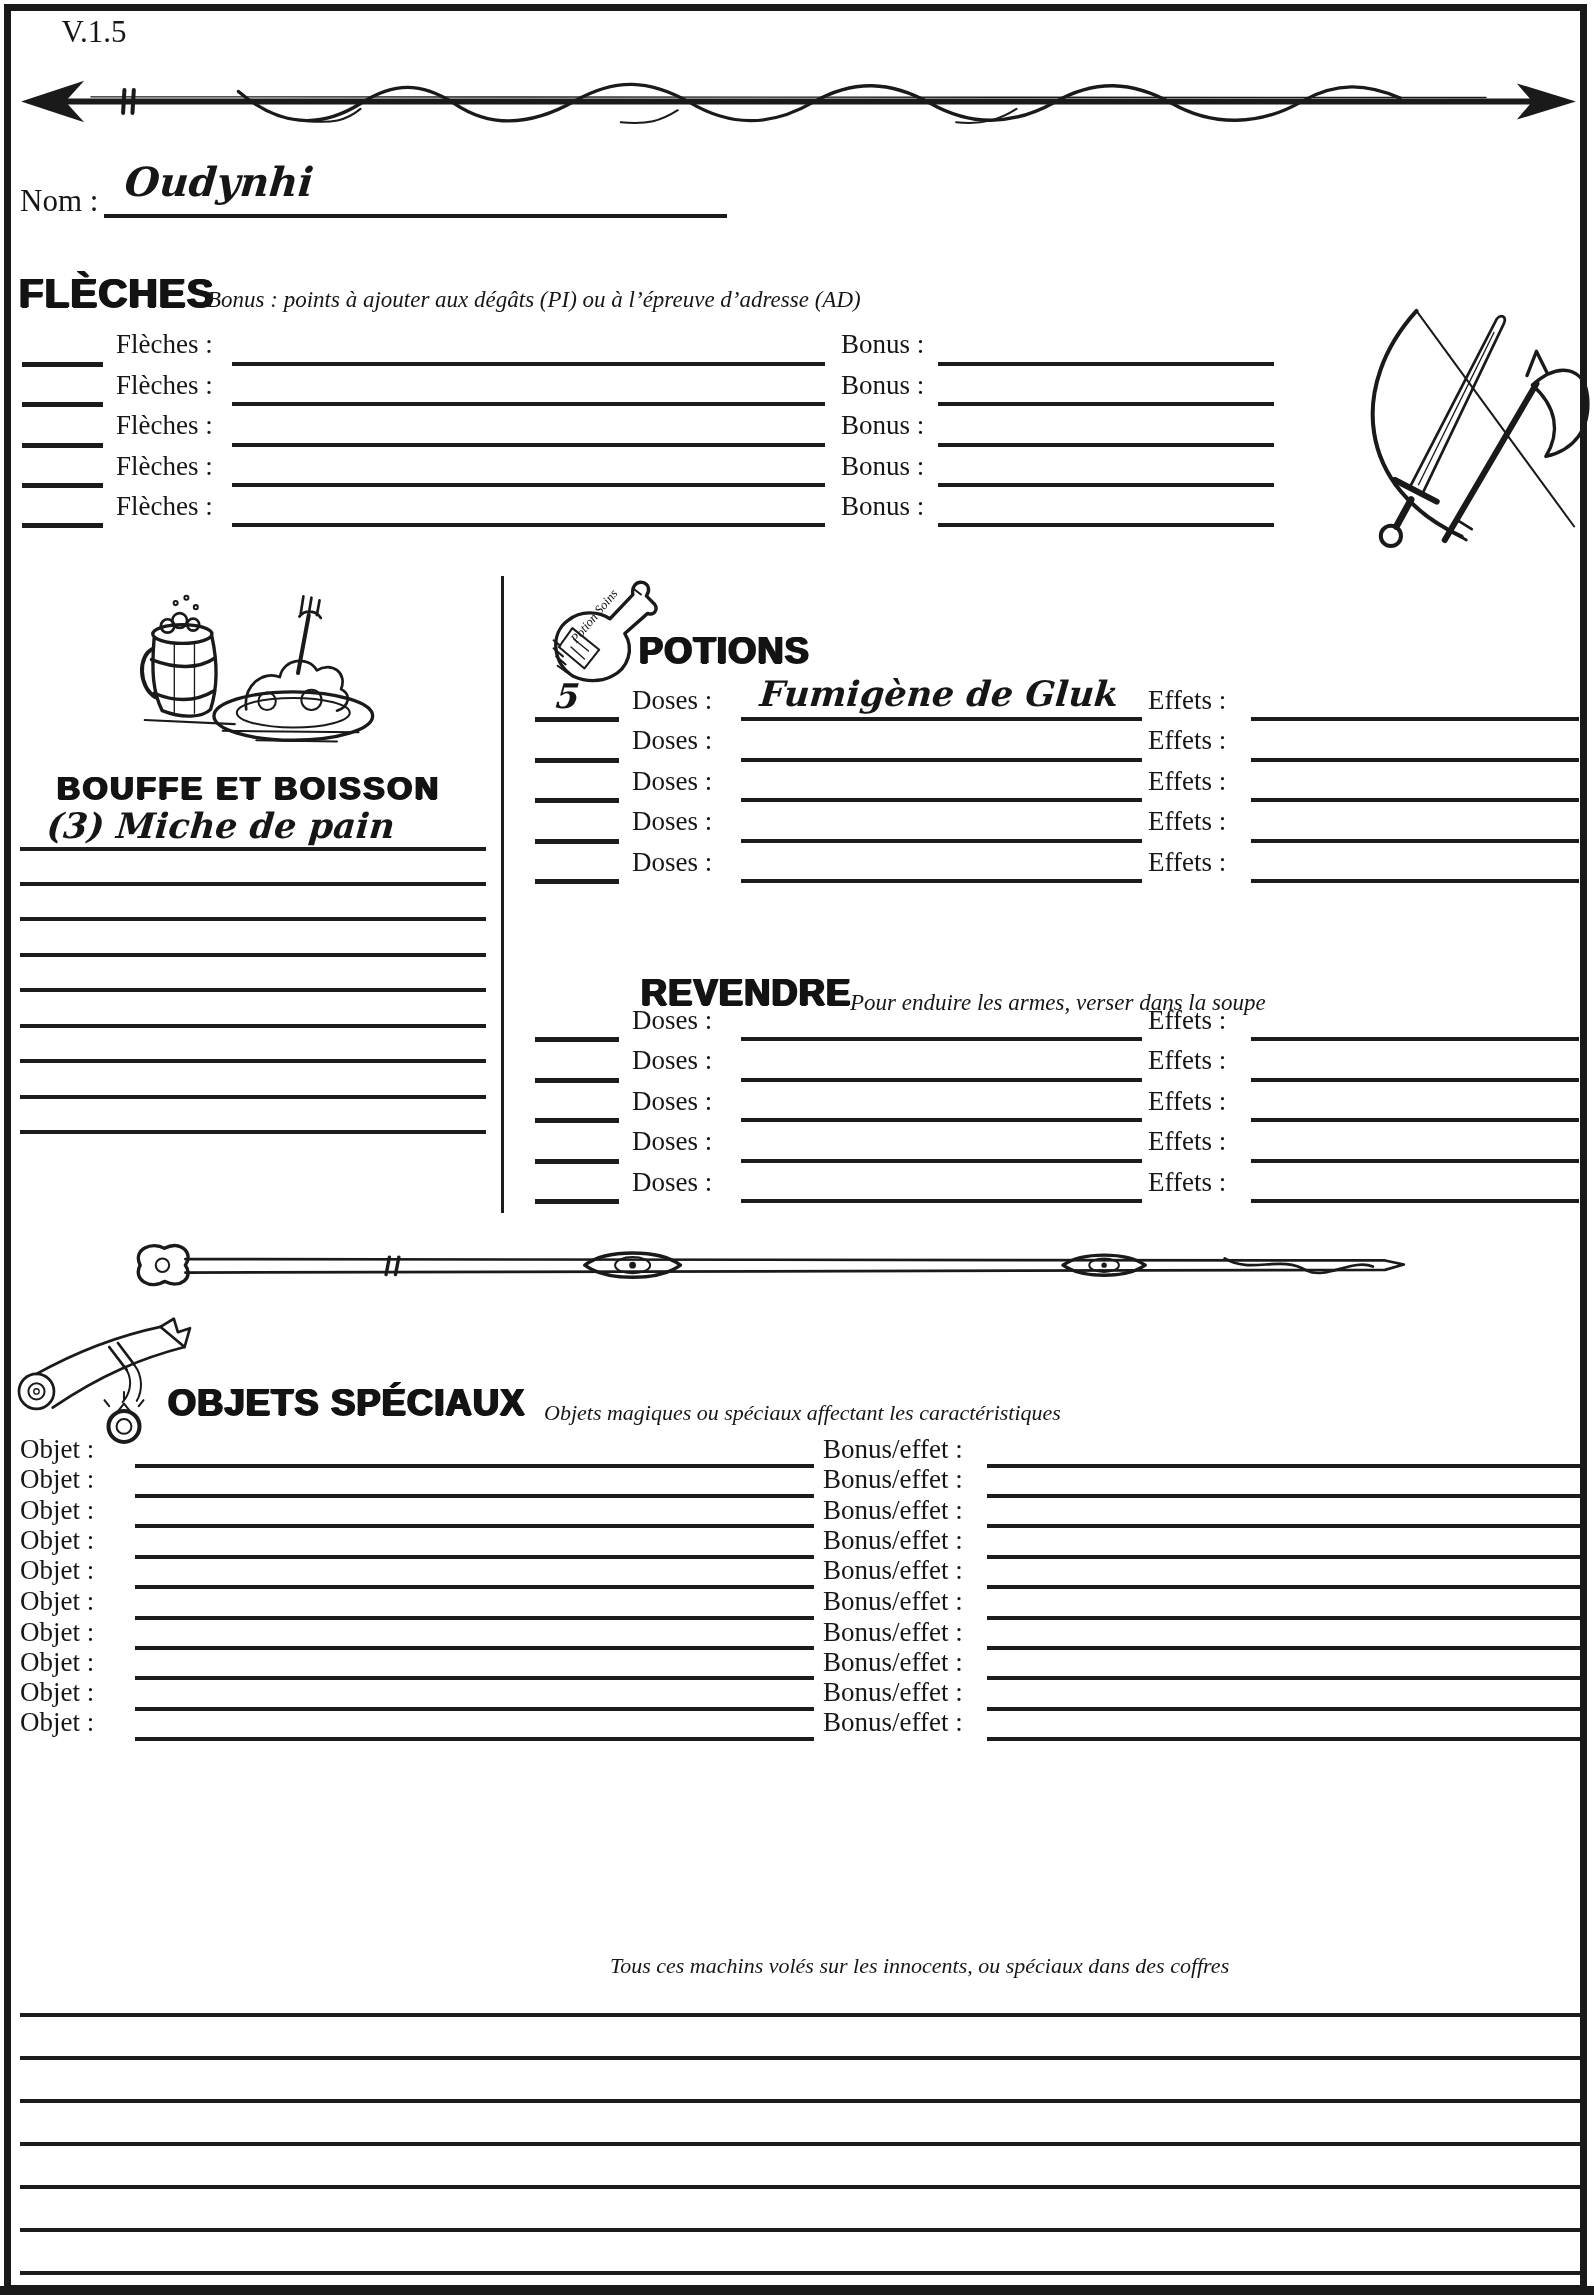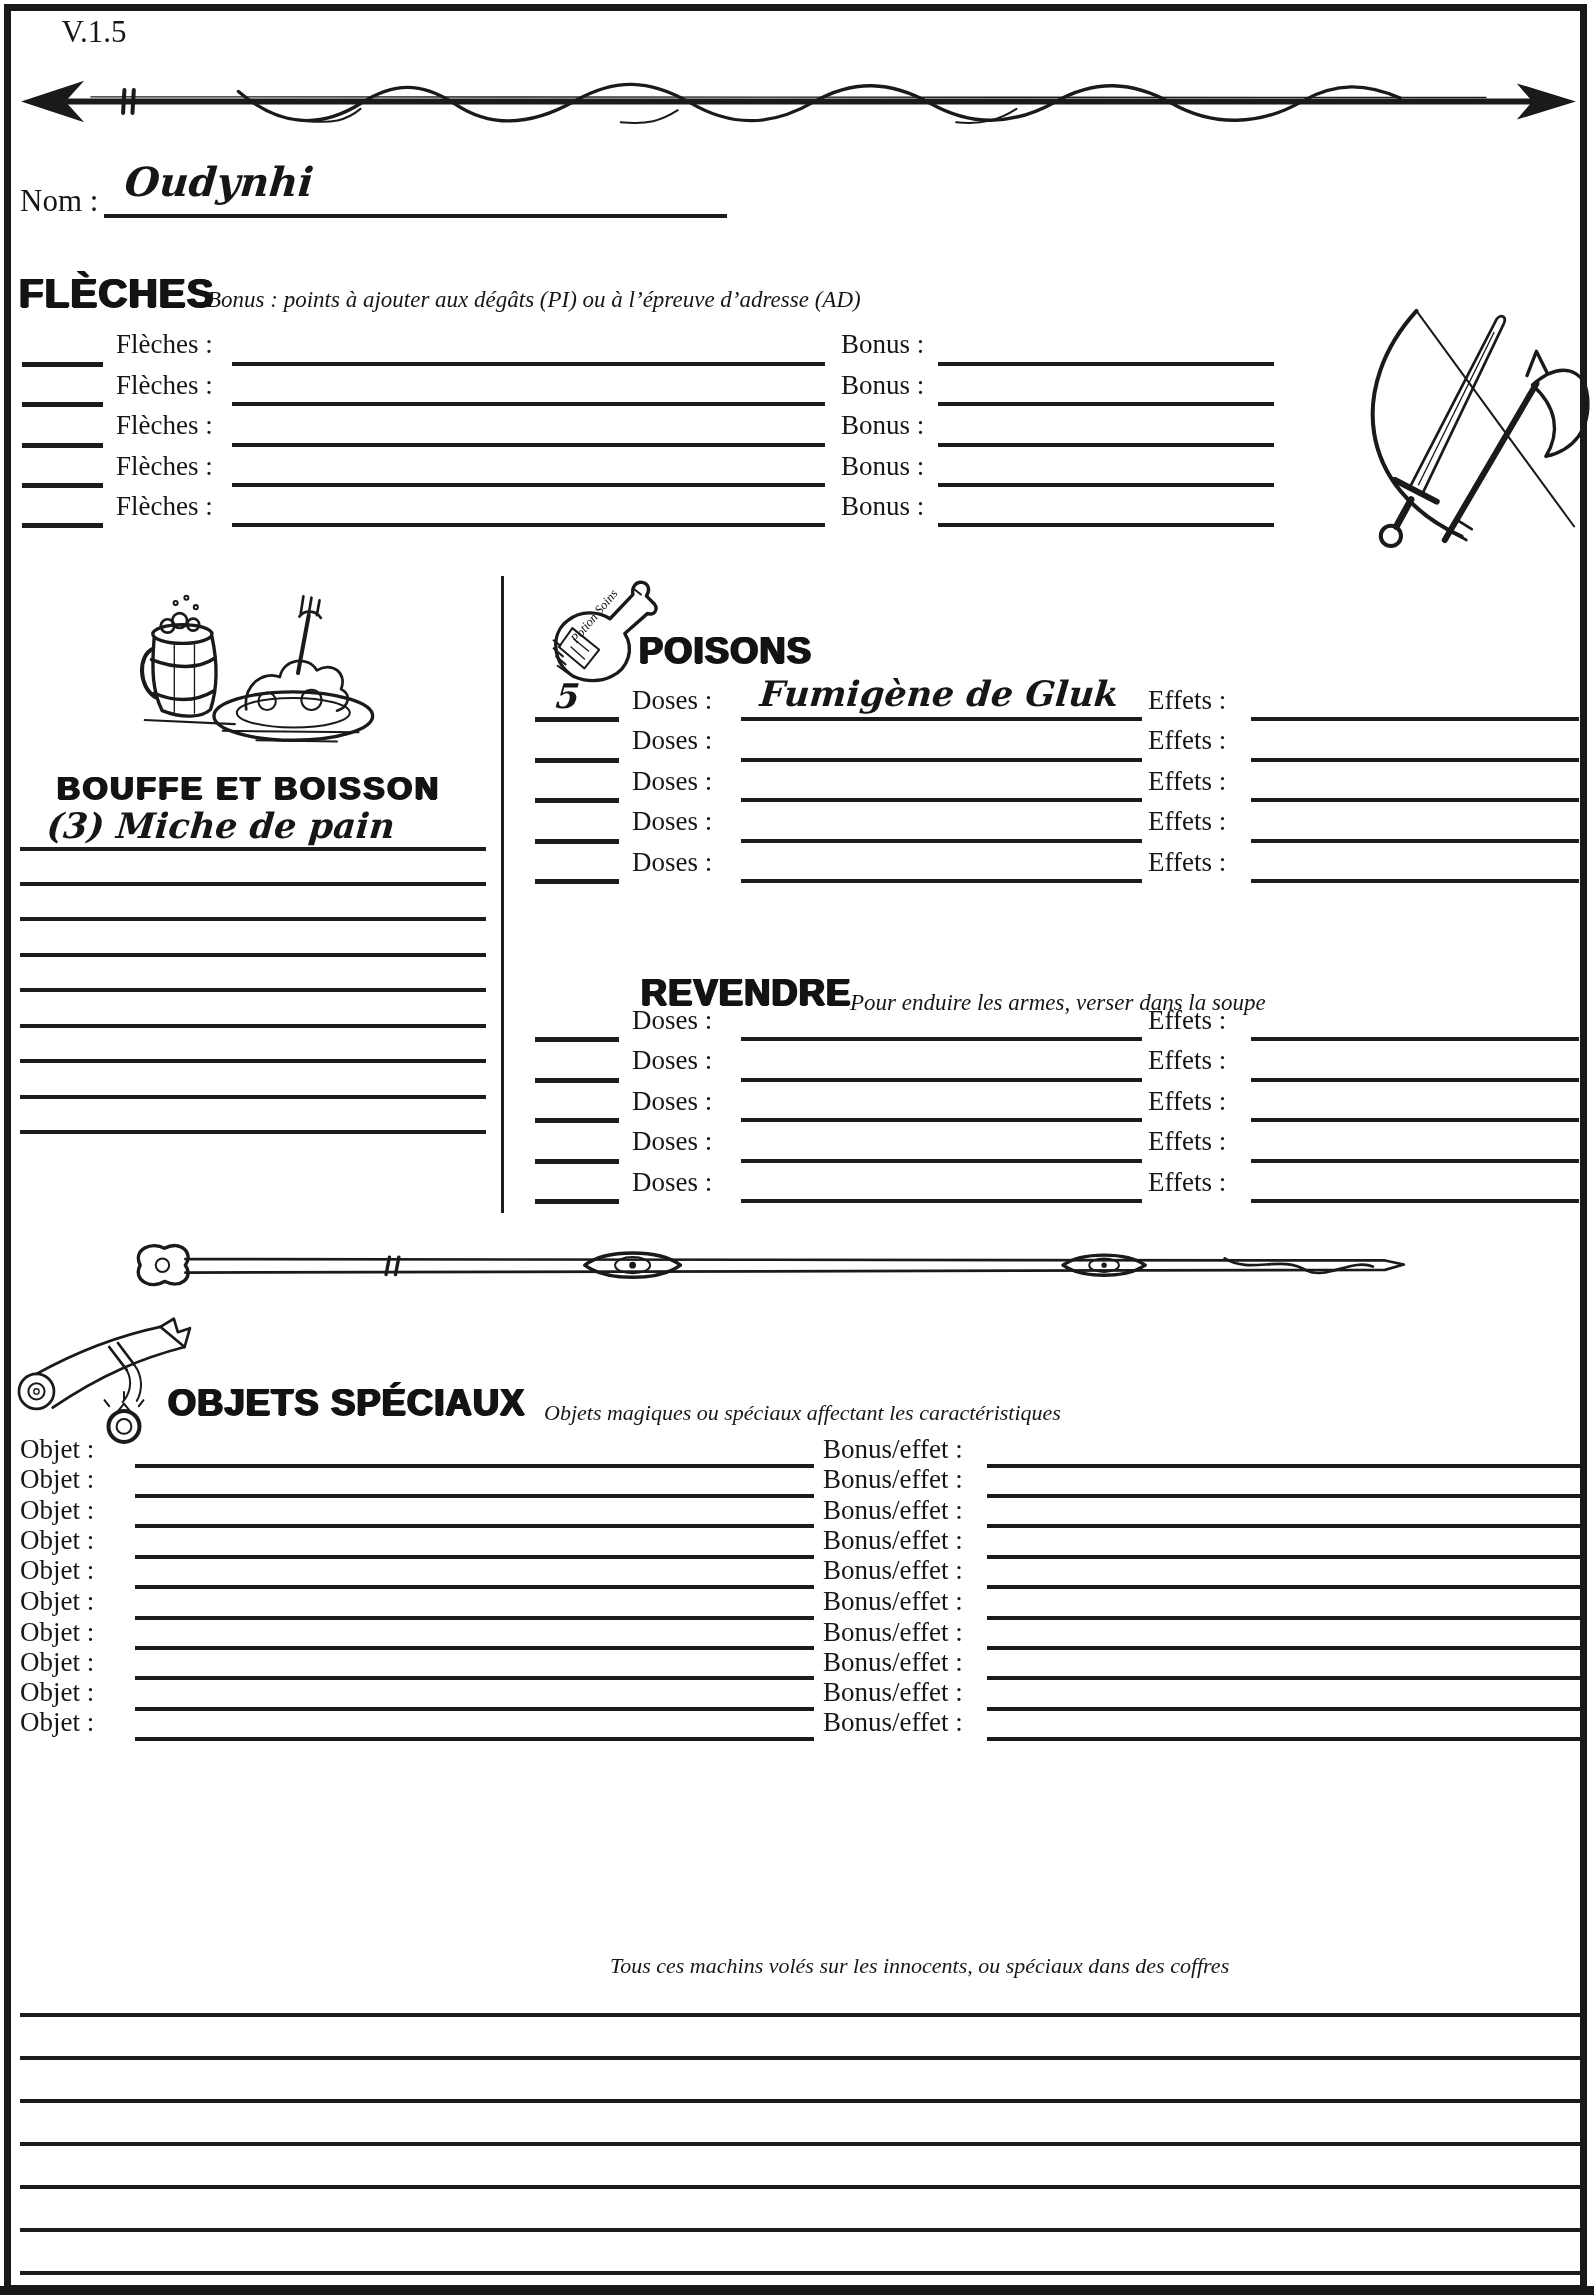--- a/index.html
+++ b/index.html
@@ -157,21 +157,21 @@
   <div class="vr" style="left:501px;top:576px;height:637px;"></div>
 
   <svg style="left:533px;top:569px;" width="152" height="121" viewBox="0 0 225 180">
     <path class="st" stroke-width="5" d="M60,160 C28,140 24,96 52,76 C70,62 96,62 114,74 L148,38 C146,28 152,18 162,20 C172,22 174,32 168,40 L180,52 C186,60 180,70 170,66 L136,96 C150,118 142,148 116,160 C100,168 78,168 60,160 Z"></path>
     <path class="st" stroke-width="3" d="M58,88 L98,120 L76,148 L38,116 Z"></path>
     <path class="st" stroke-width="2" d="M60,104 L82,122 M56,116 L76,134"></path>
     <path class="st" stroke-width="3" d="M34,130 L48,142 M30,118 L44,130 M30,106 L40,114 M36,144 L50,154"></path>
     <path class="st" stroke-width="3" d="M150,30 L160,38"></path>
   </svg>
   <div class="bottle-label" style="left:562px;top:610px;">Potion Soins</div>
-  <div class="heavy" style="left:639px;top:633px;font-size:36px;">POISONS</div>
+  <div class="heavy" style="left:639px;top:633px;font-size:36px;">POTIONS</div>
 
   <div class="rule stub" style="left:535px;top:717px;width:84px;"></div>
   <div class="lbl" style="left:632px;top:687px;">Doses :</div>
   <div class="rule" style="left:741px;top:717px;width:401px;"></div>
   <div class="lbl" style="left:1148px;top:687px;">Effets :</div>
   <div class="rule" style="left:1251px;top:717px;width:328px;"></div>
   <div class="hand" style="left:556px;top:679px;font-size:34px;">5</div>
   <div class="hand" style="left:760px;top:676px;font-size:35px;">Fumigène de Gluk</div>
   <div class="hand" style="left:1266px;top:678px;"></div>
 

